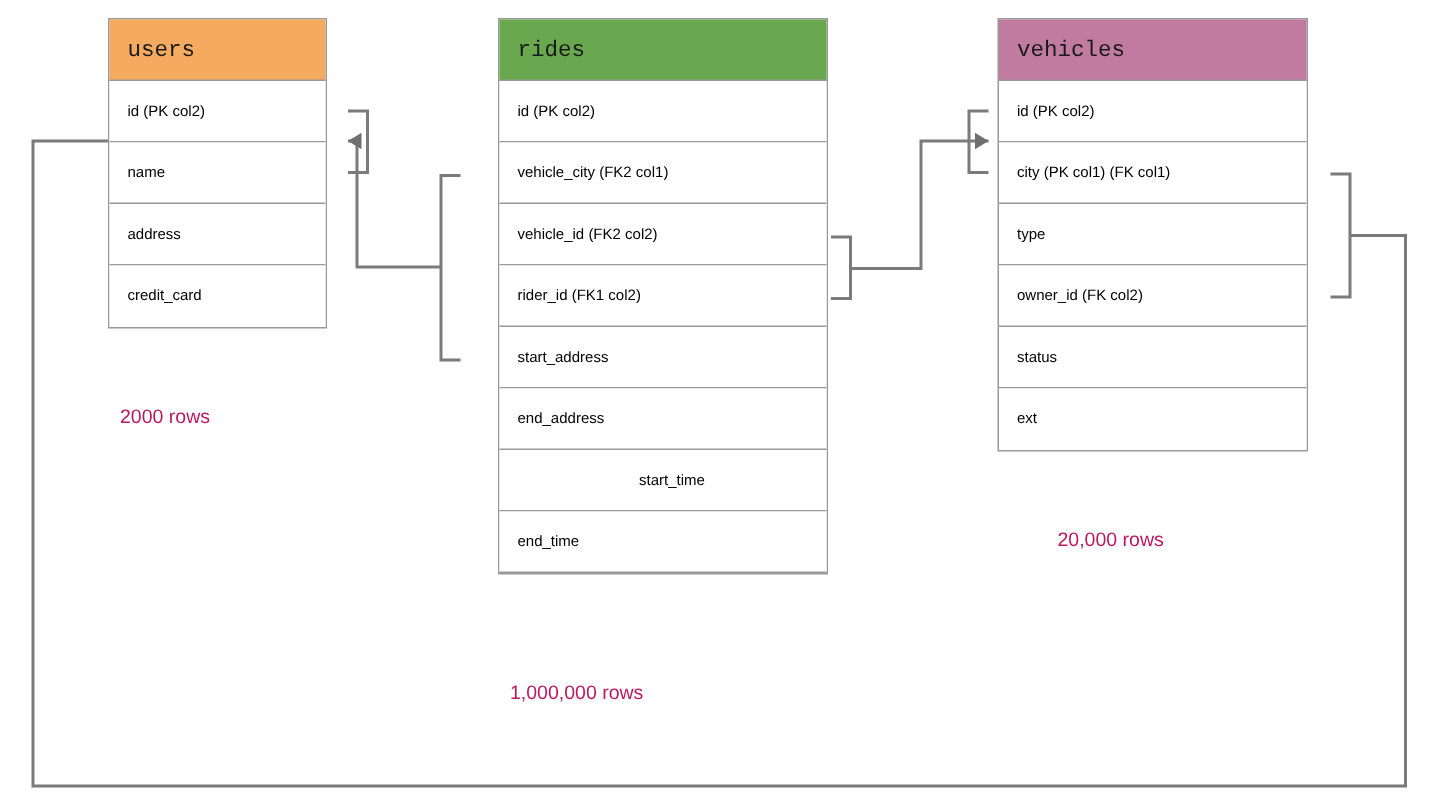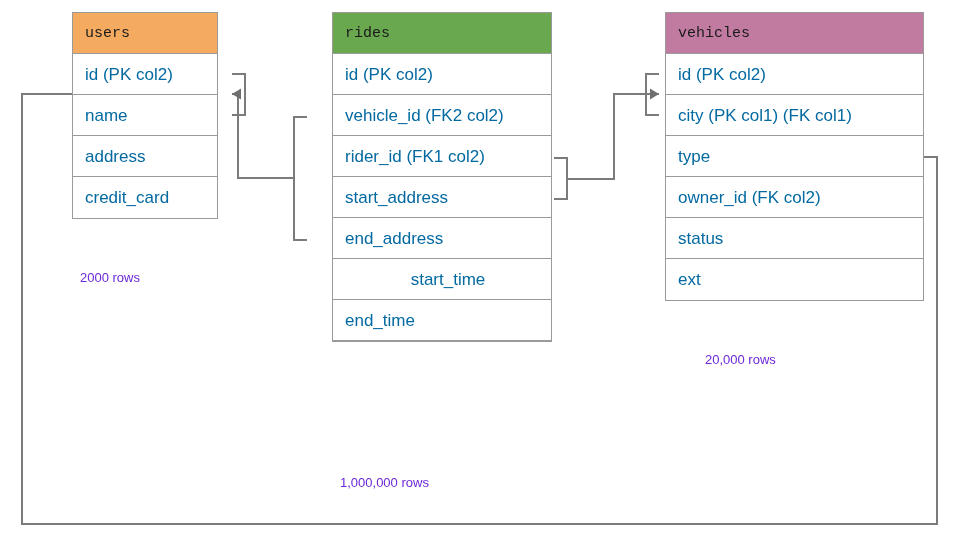--- a/index.html
+++ b/index.html
@@ -43,34 +43,34 @@
     border-bottom: 1px solid #9a9a9a;
     white-space: nowrap;
     overflow: hidden;
     font-family: Liberation Mono, monospace;
   }
   .tbl-row {
     box-sizing: border-box;
     height: 41px;
     line-height: 41px;
     padding: 0 0 0 12px;
-    font-size: 17px;
-    color: #0369a1;
+    font-size: 10px;
+    color: #000000;
     border-bottom: 1px solid #9a9a9a;
     background: #ffffff;
     white-space: nowrap;
     overflow: hidden;
   }
   .tbl-row.last {
     border-bottom: none;
   }
   .row-count {
     position: absolute;
     font-size: 13px;
-    color: #6d28d9;
+    color: #be185d;
     white-space: nowrap;
   }
 </style>
 </head>
 <body>
 
 <div id="canvas">
 
   <svg id="wires" width="960" height="540" viewBox="0 0 960 540" xmlns="http://www.w3.org/2000/svg">
     <g id="wire-group" fill="none" stroke="#7b7b7b" stroke-width="2" stroke-linecap="butt" stroke-linejoin="miter">
@@ -90,29 +90,30 @@
         <div class="tbl-header" style="background: rgb(244, 171, 96); border-bottom-color: rgb(154, 154, 154);">users</div>
         <div class="tbl-row" style="border-bottom-color: rgb(154, 154, 154);">id (PK col2)</div>
         <div class="tbl-row" style="border-bottom-color: rgb(154, 154, 154);">name</div>
         <div class="tbl-row" style="border-bottom-color: rgb(154, 154, 154);">address</div>
         <div class="tbl-row last" style="border-bottom-color: rgb(154, 154, 154);">credit_card</div>
       </div>
       <div class="row-count" style="left: 80px; top: 270px;">2000 rows</div>
       <div class="table-box" style="left: 332px; top: 12px; width: 220px; border-color: rgb(154, 154, 154);">
         <div class="tbl-header" style="background: rgb(106, 168, 79); border-bottom-color: rgb(154, 154, 154);">rides</div>
         <div class="tbl-row" style="border-bottom-color: rgb(154, 154, 154);">id (PK col2)</div>
+        <div class="tbl-row" style="border-bottom-color: rgb(154, 154, 154);">vehicle_city (FK2 col1)</div>
         <div class="tbl-row" style="border-bottom-color: rgb(154, 154, 154);">vehicle_id (FK2 col2)</div>
         <div class="tbl-row" style="border-bottom-color: rgb(154, 154, 154);">rider_id (FK1 col2)</div>
         <div class="tbl-row" style="border-bottom-color: rgb(154, 154, 154);">start_address</div>
         <div class="tbl-row" style="border-bottom-color: rgb(154, 154, 154);">end_address</div>
         <div class="tbl-row" style="border-bottom-color: rgb(154, 154, 154); text-align: center;">start_time</div>
         <div class="tbl-row" style="border-bottom-color: rgb(154, 154, 154);">end_time</div>
       </div>
-      <div class="row-count" style="left: 340px; top: 475px;">1,000,000 rows</div>
-      <div class="table-box" style="left: 665px; top: 12px; width: 259px; border-color: rgb(154, 154, 154);">
+      <div class="row-count" style="left: 340px; top: 454px;">1,000,000 rows</div>
+      <div class="table-box" style="left: 665px; top: 12px; width: 207px; border-color: rgb(154, 154, 154);">
         <div class="tbl-header" style="background: rgb(194, 123, 160); border-bottom-color: rgb(154, 154, 154);">vehicles</div>
         <div class="tbl-row" style="border-bottom-color: rgb(154, 154, 154);">id (PK col2)</div>
         <div class="tbl-row" style="border-bottom-color: rgb(154, 154, 154);">city (PK col1) (FK col1)</div>
         <div class="tbl-row" style="border-bottom-color: rgb(154, 154, 154);">type</div>
         <div class="tbl-row" style="border-bottom-color: rgb(154, 154, 154);">owner_id (FK col2)</div>
         <div class="tbl-row" style="border-bottom-color: rgb(154, 154, 154);">status</div>
         <div class="tbl-row last" style="border-bottom-color: rgb(154, 154, 154);">ext</div>
       </div>
       <div class="row-count" style="left: 673px; top: 352px; margin-left: 32px;">20,000 rows</div>
     </div>

